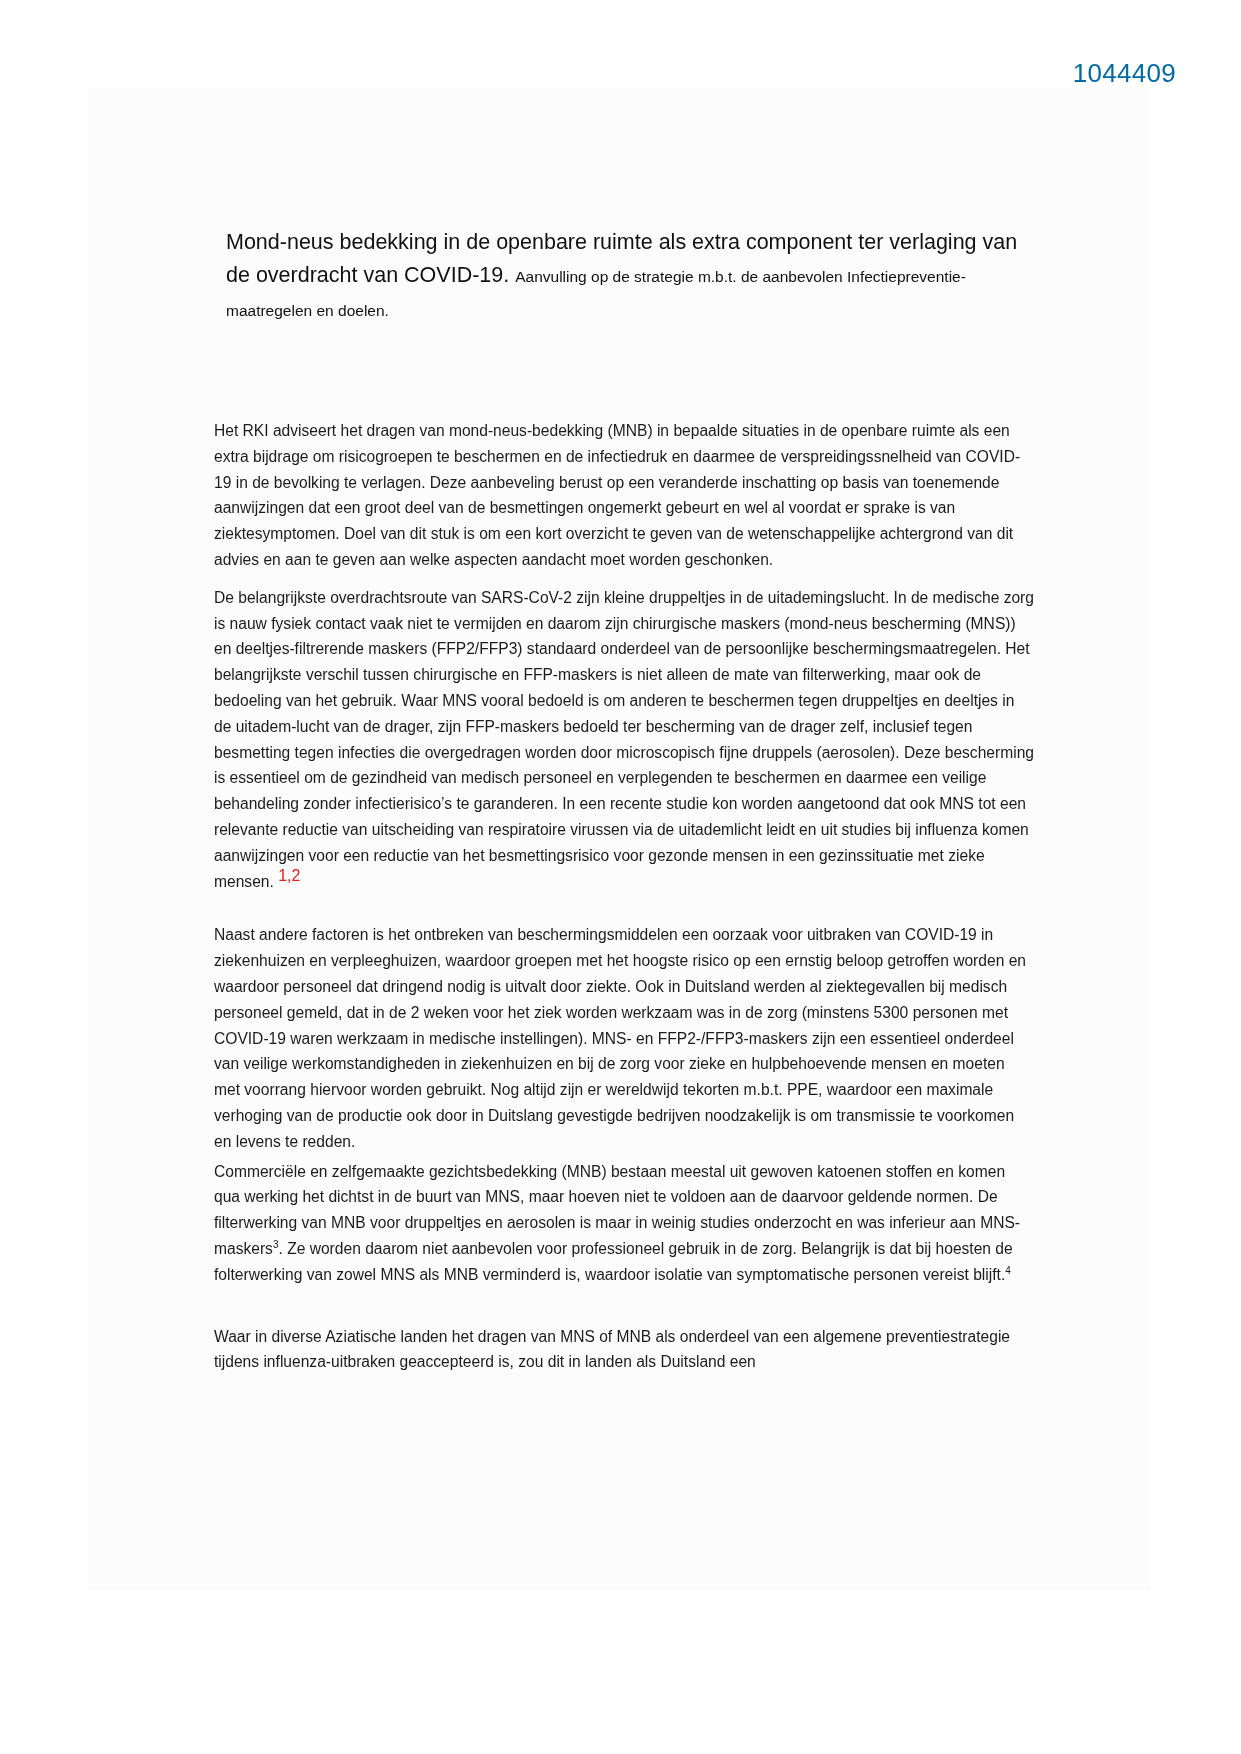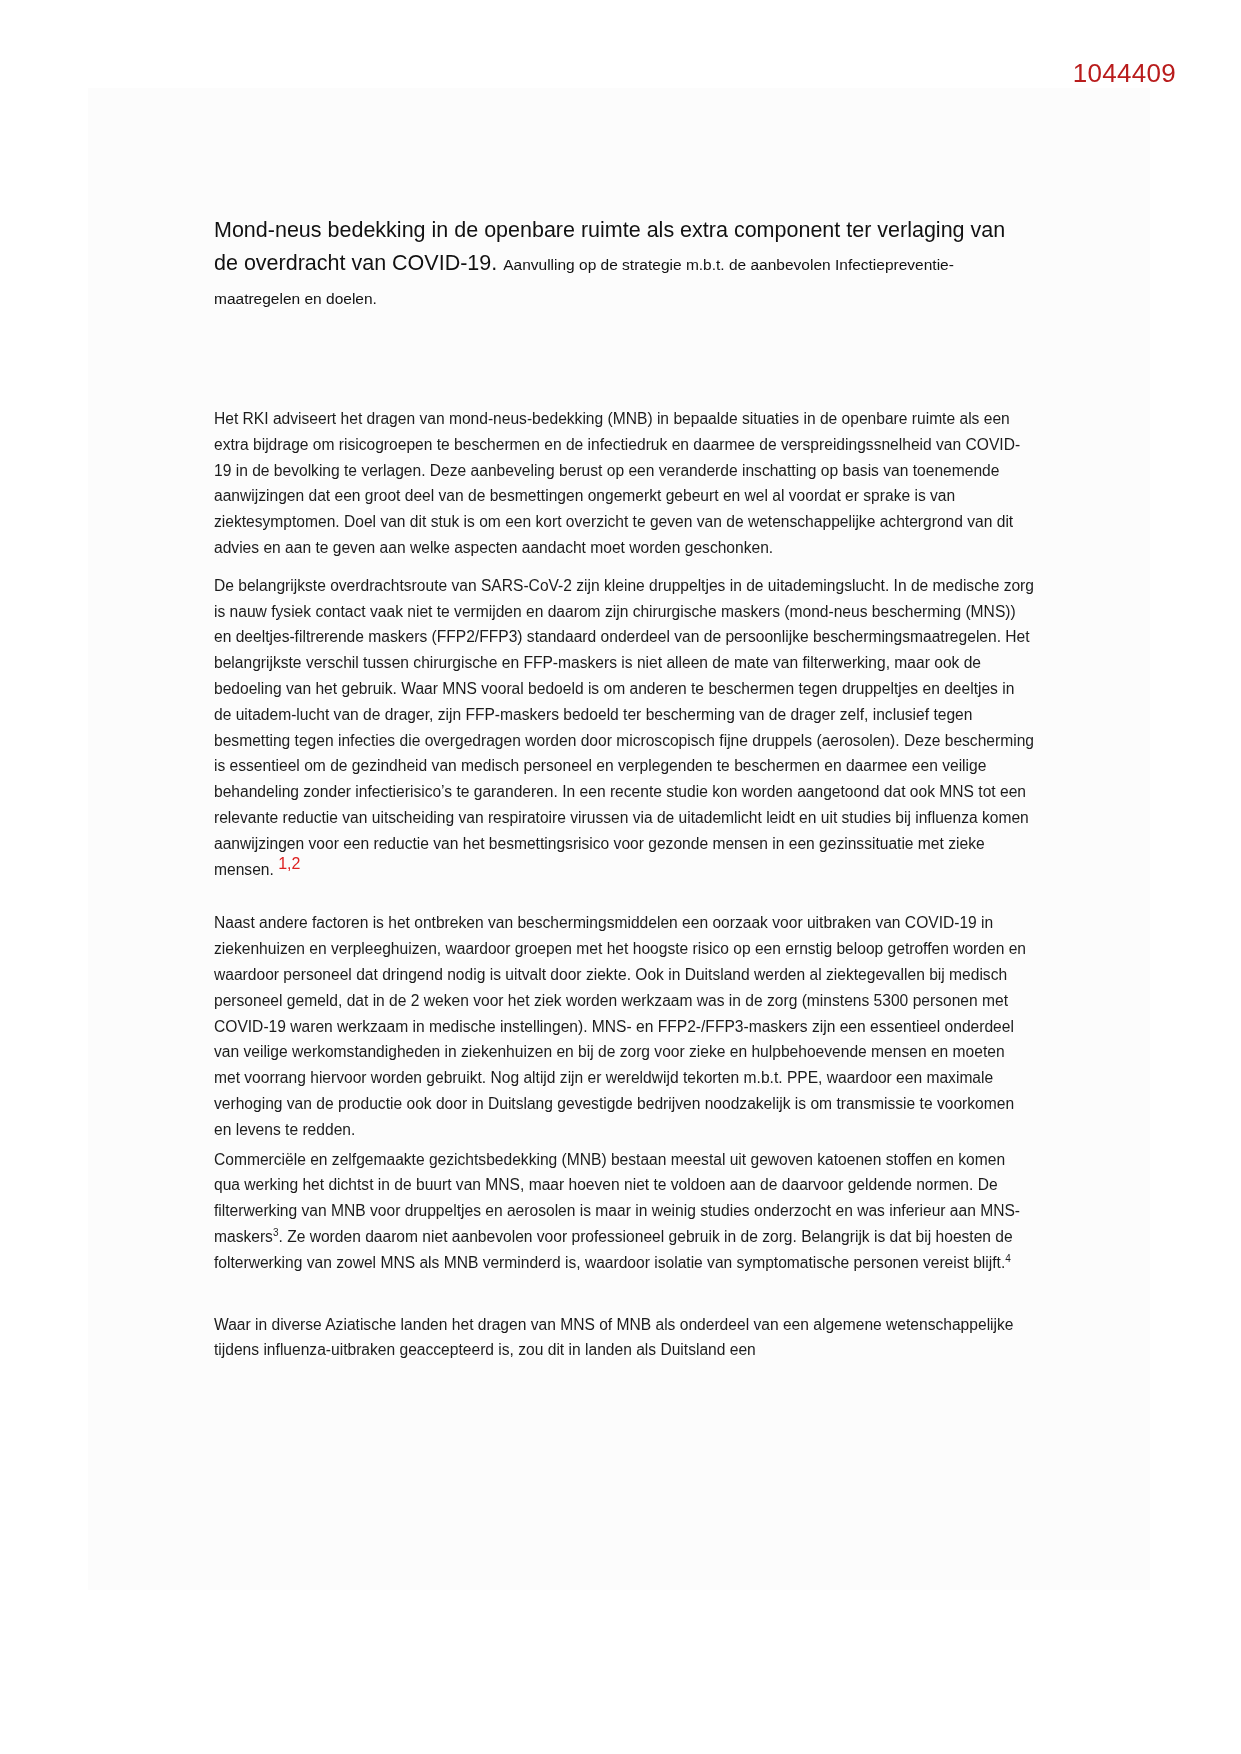--- a/index.html
+++ b/index.html
@@ -1,23 +1,23 @@
 <!DOCTYPE html>
 <html><head>
   <meta charset="utf-8">
   <style>
     html, body { margin: 0; padding: 0; background: #ffffff; }
     body { width: 1241px; height: 1754px; position: relative; overflow: hidden;
            font-family: "Liberation Sans", "DejaVu Sans", sans-serif; color: #1a1a1a; }
-    .doc-id { position: absolute; top: 58px; right: 65px; font-size: 26px; color: #b91c1c;
+    .doc-id { position: absolute; top: 58px; right: 65px; font-size: 26px; color: #0369a1;
               font-family: "Liberation Sans", sans-serif; letter-spacing: 0.3px; }
     .scan-area { position: absolute; left: 88px; top: 88px; width: 1062px; height: 1502px;
                  background: #fcfcfc; }
     .content { position: absolute; left: 214px; top: 214px; width: 820px; }
-    .title { font-size: 21.5px; line-height: 33px; color: #111; margin: 0; }
+    .title { font-size: 21.5px; line-height: 33px; color: #111; margin: 12px; }
     .title .subtitle { font-size: 15.5px; }
     .para { font-size: 15.6px; line-height: 25.8px; margin: 0; color: #1c1c1c; }
     .sup-red { color: #d22; font-size: 16px; vertical-align: super; line-height: 0; }
     .sup { font-size: 10px; vertical-align: super; line-height: 0; }
   </style>
 </head>
 <body>
 
 <div class="doc-id">1044409</div>
 
@@ -39,15 +39,15 @@
 
   <p class="para" style="margin-top:28px;">
     <span>Naast andere factoren is het ontbreken van beschermingsmiddelen een oorzaak voor uitbraken van COVID-19 in ziekenhuizen en verpleeghuizen, waardoor groepen met het hoogste risico op een ernstig beloop getroffen worden en waardoor personeel dat dringend nodig is uitvalt door ziekte. Ook in Duitsland werden al ziektegevallen bij medisch personeel gemeld, dat in de 2 weken voor het ziek worden werkzaam was in de zorg (minstens 5300 personen met COVID-19 waren werkzaam in medische instellingen). MNS- en FFP2-/FFP3-maskers zijn een essentieel onderdeel van veilige werkomstandigheden in ziekenhuizen en bij de zorg voor zieke en hulpbehoevende mensen en moeten met voorrang hiervoor worden gebruikt. Nog altijd zijn er wereldwijd tekorten m.b.t. PPE, waardoor een maximale verhoging van de productie ook door in Duitslang gevestigde bedrijven noodzakelijk is om transmissie te voorkomen en levens te redden.</span>
   </p>
 
   <p class="para" style="margin-top:4px;">
     <span>Commerciële en zelfgemaakte gezichtsbedekking (MNB) bestaan meestal uit gewoven katoenen stoffen en komen qua werking het dichtst in de buurt van MNS, maar hoeven niet te voldoen aan de daarvoor geldende normen.  De filterwerking van MNB voor druppeltjes en aerosolen is maar in weinig studies onderzocht en was inferieur aan MNS-maskers</span><span class="sup">3</span><span>. Ze worden daarom niet aanbevolen voor professioneel gebruik in de zorg. Belangrijk is dat bij hoesten de folterwerking van zowel MNS als MNB verminderd is, waardoor isolatie van symptomatische personen vereist blijft.</span><span class="sup">4</span>
   </p>
 
   <p class="para" style="margin-top:36px;">
-    <span>Waar in diverse Aziatische landen het dragen van MNS of MNB als onderdeel van een algemene wetenschappelijke tijdens influenza-uitbraken geaccepteerd is, zou dit in landen als Duitsland een</span>
+    <span>Waar in diverse Aziatische landen het dragen van MNS of MNB als onderdeel van een algemene preventiestrategie tijdens influenza-uitbraken geaccepteerd is, zou dit in landen als Duitsland een</span>
   </p>
 </div>
 
 </body></html>

